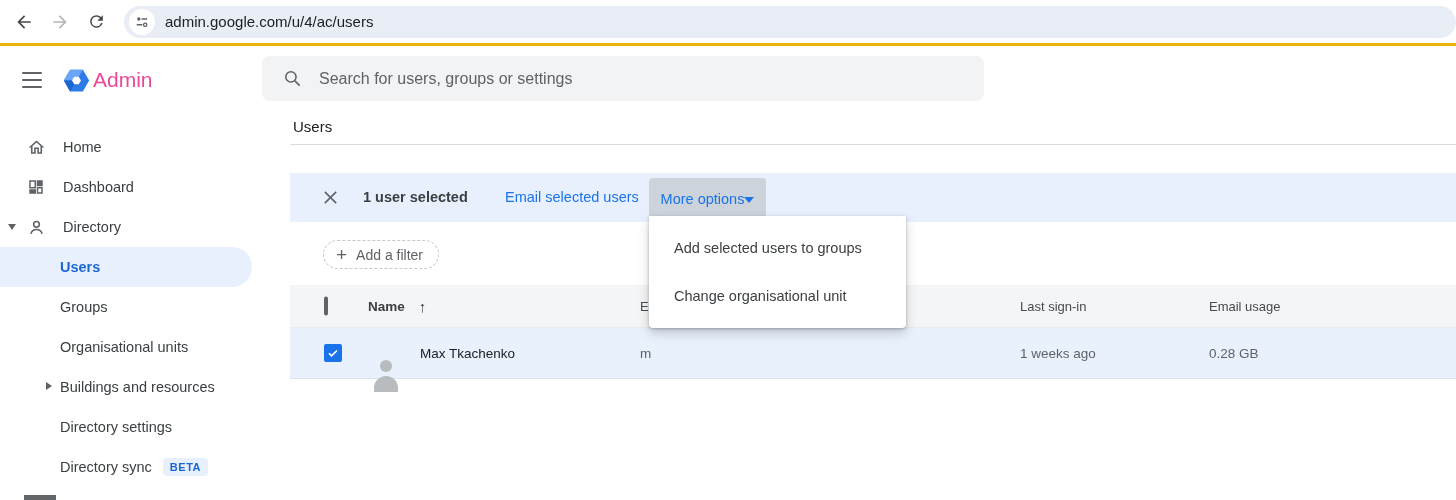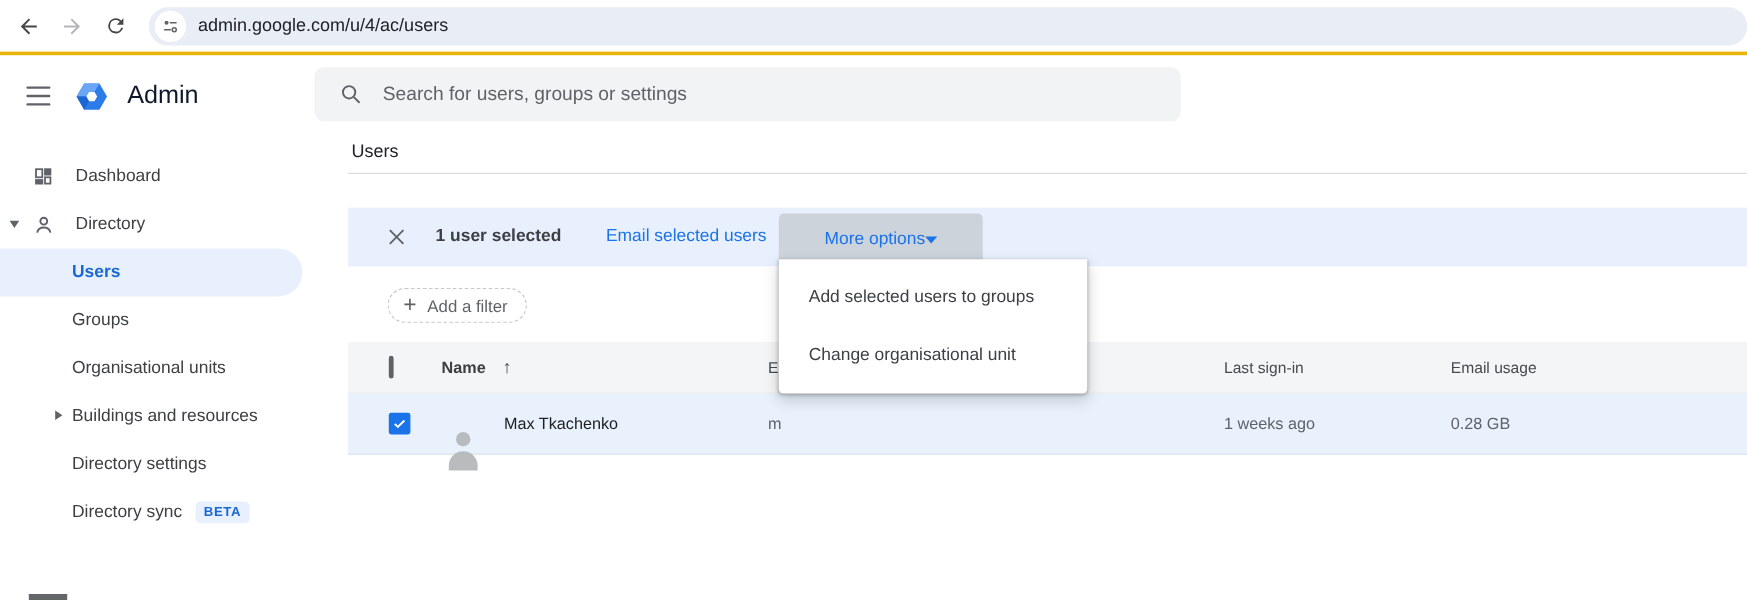--- a/index.html
+++ b/index.html
@@ -13,21 +13,21 @@
   .site-chip { width:26px; height:26px; background:#fff; border-radius:50%; display:flex; align-items:center; justify-content:center; }
   .url-text { margin-left:10px; font-size:15px; color:#202124; }
 
   
   .app { display:flex; height:454px; position:relative; }
   .sidebar { width:262px; flex:0 0 262px; padding-top:10px; position:relative; }
   .sidebar-header { height:48px; display:flex; align-items:center; }
   .hamburger { margin-left:22px; width:20px; display:flex; flex-direction:column; gap:5px; }
   .hamburger span { display:block; height:2px; background:#5f6368; border-radius:1px; }
   .logo { margin-left:20px; }
-  .product-name { margin-left:15px; font-size:21px; color:#0f172a; }
+  .product-name { margin-left:2px; font-size:21px; color:#ec4899; }
 
   .nav { margin-top:23px; }
   .nav-item { height:40px; display:flex; align-items:center; position:relative; font-size:14.5px; color:#3c4043; cursor:default; }
   .nav-item .nicon { width:20px; margin-left:26px; display:flex; justify-content:center; }
   .nav-item .nlabel { margin-left:17px; }
   .nav-sub { padding-left:60px; }
   .nav-sub.active { background:#e8f0fe; color:#1967d2; font-weight:bold; width:252px; border-radius:0 20px 20px 0; }
   .caret-left { position:absolute; left:8px; top:17px; width:0; height:0; border-left:4.5px solid transparent; border-right:4.5px solid transparent; border-top:6px solid #5f6368; }
   .caret-collapsed { position:absolute; left:46px; top:15px; width:0; height:0; border-top:4.5px solid transparent; border-bottom:4.5px solid transparent; border-left:6px solid #5f6368; }
   .beta-badge { margin-left:11px; background:#e8f0fe; color:#1967d2; font-size:11px; font-weight:bold; letter-spacing:.5px; padding:3px 7px; border-radius:4px; }
@@ -39,21 +39,21 @@
   .search-bar svg { margin-left:21px; }
   .search-input { flex:1; margin-left:17px; border:none; outline:none; background:transparent; font-size:16px; color:#be185d; font-family:inherit; }
   .search-input::placeholder { color:#5f6368; opacity:1; }
   .page-title { margin:17px 0 0 31px; font-size:15px; color:#202124; height:19px; }
   .hdivider { margin-left:28px; margin-top:7px; border-top:1px solid #dadce0; }
 
   .selection-toolbar { margin-left:28px; margin-top:28px; height:49px; background:#e8f0fe; position:relative; }
   .close-btn { position:absolute; left:32px; top:16px; }
   .sel-count { position:absolute; left:73px; top:16px; font-size:14.5px; font-weight:bold; color:#3c4043; }
   .email-link { position:absolute; left:215px; top:16px; font-size:14.5px; font-weight:500; color:#1a73e8; cursor:pointer; }
-  .more-btn { position:absolute; left:359px; top:5px; width:170px; height:42px; background:#ccd3db; border-radius:4px 4px 0 0; display:flex; align-items:center; justify-content:center; color:#1a73e8; font-size:14.5px; font-weight:500; cursor:pointer; }
+  .more-btn { position:absolute; left:359px; top:5px; width:117px; height:42px; background:#ccd3db; border-radius:4px 4px 0 0; display:flex; align-items:center; justify-content:center; color:#1a73e8; font-size:14.5px; font-weight:500; cursor:pointer; }
   .more-caret { width:0; height:0; border-left:5px solid transparent; border-right:5px solid transparent; border-top:6px solid #1a73e8; margin-top:2px; }
 
   .filter-row { margin:18px 0 0 61px; }
   .filter-chip { display:inline-flex; align-items:center; height:29px; border:1px dashed #c6c9cc; border-radius:15px; padding:0 15px 0 12px; color:#5f6368; font-size:14px; gap:9px; cursor:pointer; background:#fff; }
   .plus { font-size:19px; line-height:1; color:#5f6368; font-weight:400; }
 
   
   .table { margin-left:28px; margin-top:16px; width:1166px;text-align:center; }
   .trow { position:relative; }
   .thead { height:43px; background:#f4f5f6; border-bottom:1px solid #ebebeb; font-size:13px; }
@@ -128,20 +128,28 @@
           <polygon points="1.5,12 12,12 6.75,21" fill="#1b66d1"></polygon>
           <polygon points="8.3,12 10.15,8.8 13.85,8.8 15.7,12 13.85,15.2 10.15,15.2" fill="#ffffff"></polygon>
         </svg>
       </div>
       <span class="product-name">Admin</span>
     </div>
 
     <div class="nav">
       <div class="nav-item">
         <span class="nicon">
+          <svg width="19" height="19" viewBox="0 0 24 24">
+              <path d="M12 5.69l5 4.5V18h-2v-6H9v6H7v-7.81l5-4.5M12 3L2 12h3v8h6v-6h2v6h6v-8h3L12 3z" fill="#5f6368"></path>
+            </svg>
+        </span>
+        <span class="nlabel">Home</span>
+      </div>
+      <div class="nav-item">
+        <span class="nicon">
           <svg width="18" height="18" viewBox="0 0 24 24" fill="none" stroke="#5f6368" stroke-width="2">
             <rect x="4" y="4" width="7" height="9"></rect>
               <rect x="14" y="4" width="6" height="6" fill="#5f6368"></rect>
             <rect x="4" y="16" width="7" height="4" fill="#5f6368"></rect>
               <rect x="14" y="13" width="6" height="7"></rect>
           </svg>
         </span>
         <span class="nlabel">Dashboard</span>
       </div>
       <div class="nav-item">

